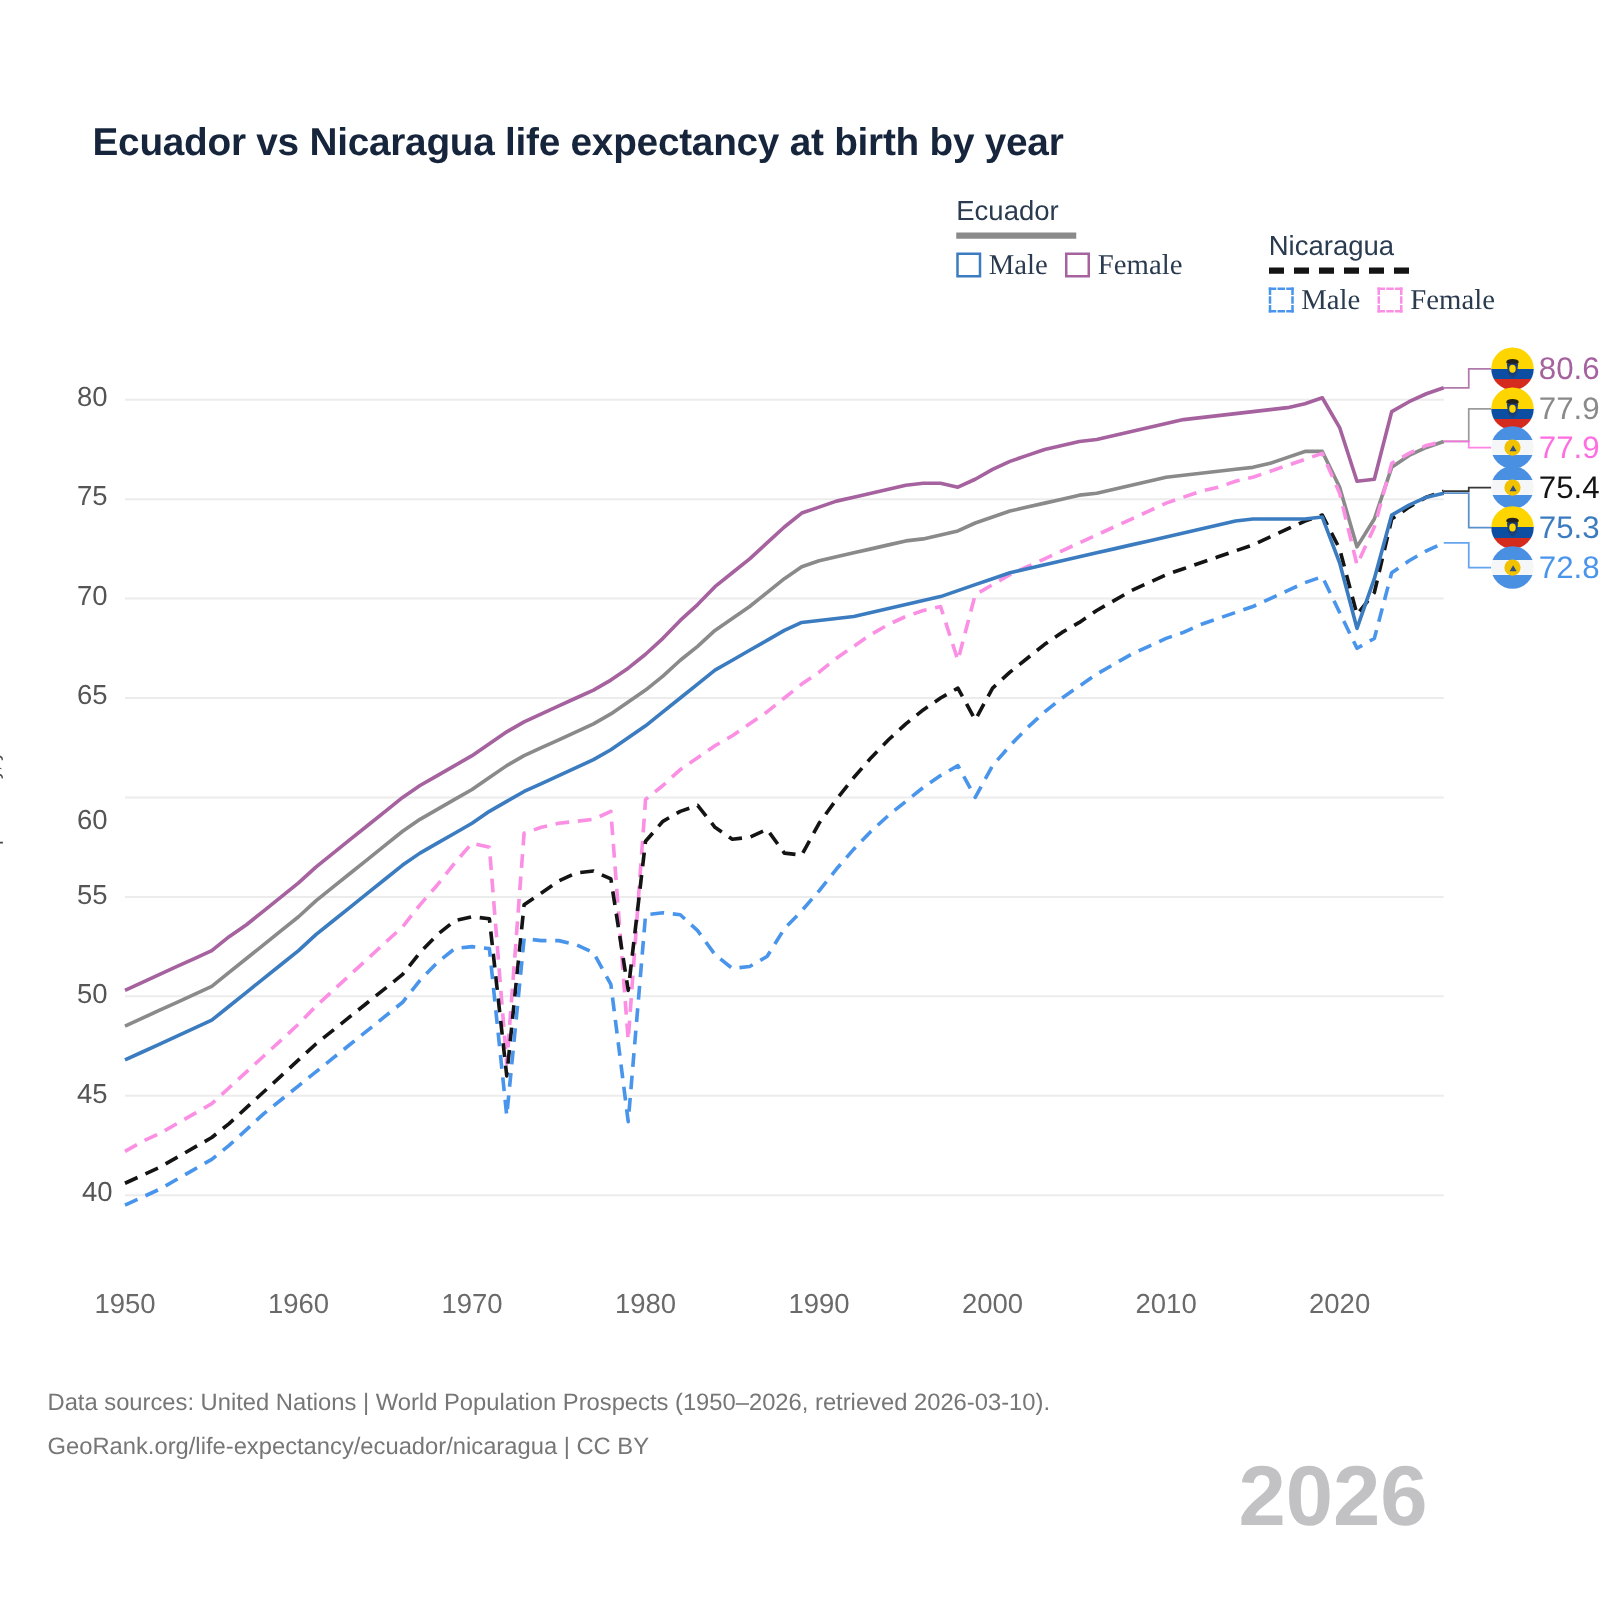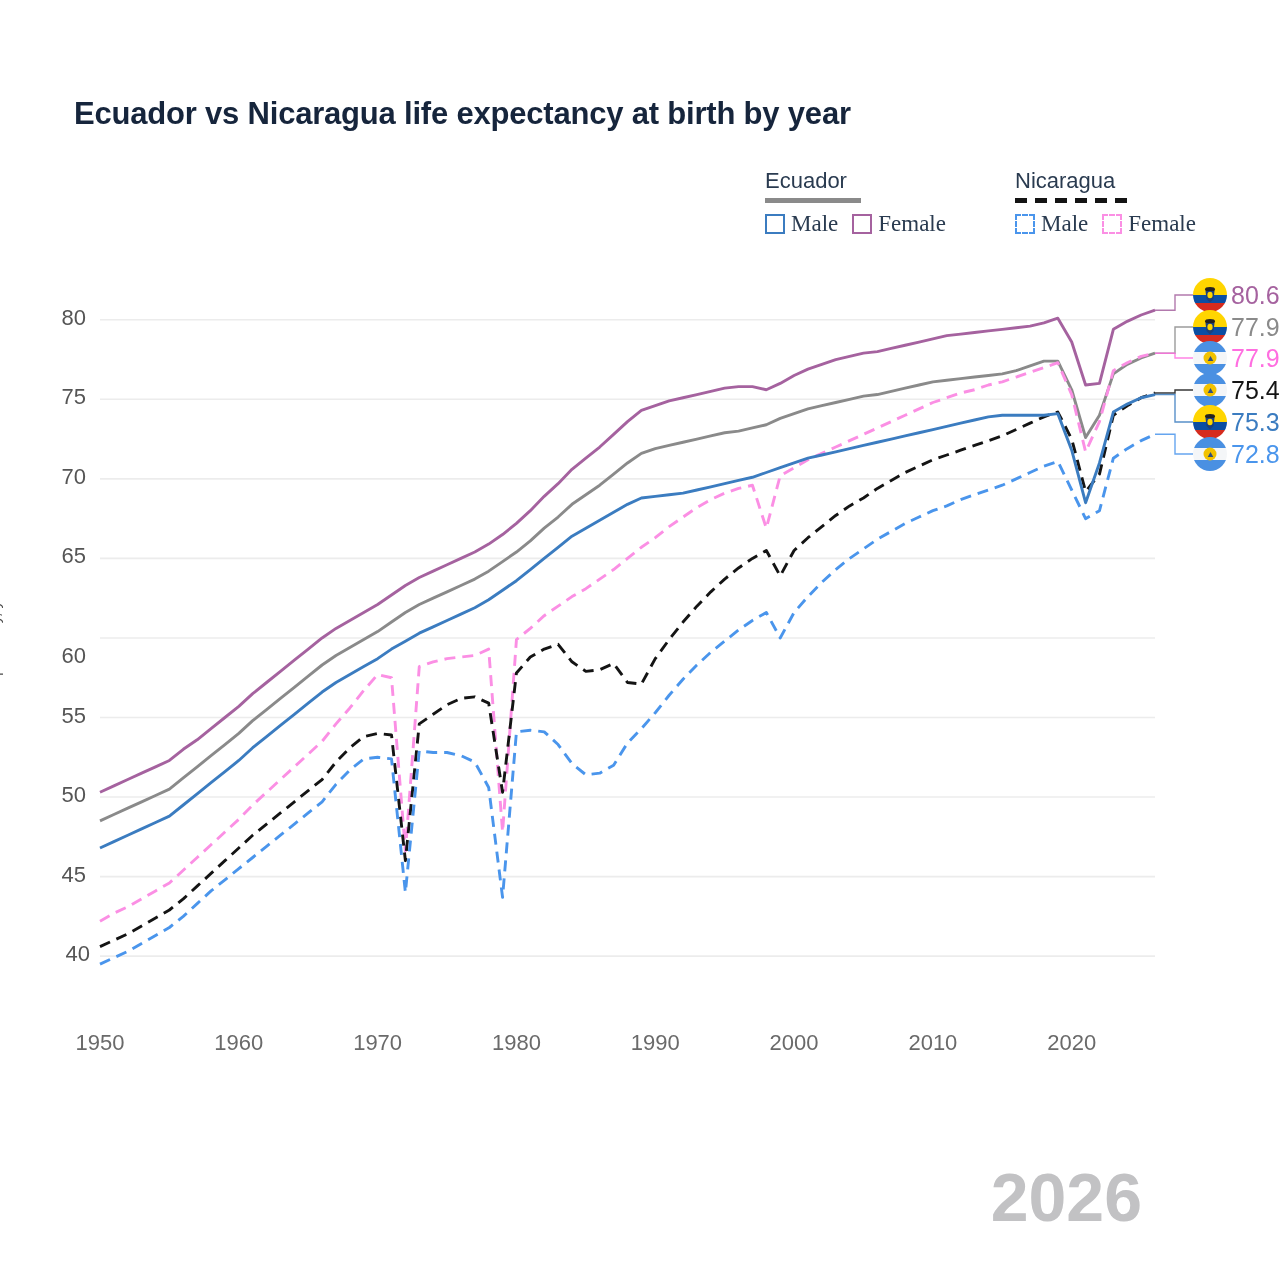--- a/index.html
+++ b/index.html
@@ -7,24 +7,24 @@
   #root{position:relative;width:1280px;height:1280px;}
 
   
   .title{
     position:absolute;left:30px;top:96px;
     font-size:31px;font-weight:bold;color:#16253c;
     letter-spacing:-0.2px;white-space:nowrap;margin-left:44px;
   }
 
   
-  .legend{position:absolute;left:760px;top:168px;width:500px;height:80px;}
+  .legend{position:absolute;left:760px;top:156px;width:500px;height:80px;}
   .legend-group{position:absolute;top:0;}
   .legend-group.ecuador{left:5px;}
-  .legend-group.nicaragua{left:255px;}
+  .legend-group.nicaragua{left:255px;margin-top:28px;}
   .legend-country{
     font-size:22px;color:#2a3b50;white-space:nowrap;padding-bottom:2px;
     text-align:left;
   }
   .legend-rule{height:5px;margin-top:2px;}
   .legend-rule.solid{background:#8a8a8a;width:96px;}
   .legend-rule.dashed{
     width:118px;height:5px;
     background:repeating-linear-gradient(to right,#141414 0 12px,transparent 12px 20px);
   }
@@ -226,14 +226,18 @@
       <div class="xtick" style="left: 55px; top: 1030px;">1950</div>
       <div class="xtick" style="left: 193.816px; top: 1030px;">1960</div>
       <div class="xtick" style="left: 332.632px; top: 1030px;">1970</div>
       <div class="xtick" style="left: 471.447px; top: 1030px;">1980</div>
       <div class="xtick" style="left: 610.263px; top: 1030px;">1990</div>
       <div class="xtick" style="left: 749.079px; top: 1030px;">2000</div>
       <div class="xtick" style="left: 887.895px; top: 1030px;">2010</div>
       <div class="xtick" style="left: 1026.71px; top: 1030px;">2020</div>
     </div>
 
+  <div class="footer">
+    <div>Data sources: United Nations | World Population Prospects (1950–2026, retrieved 2026-03-10).</div>
+    <div>GeoRank.org/life-expectancy/ecuador/nicaragua | CC BY</div>
+  </div>
 
 </div>
 
 </body></html>

